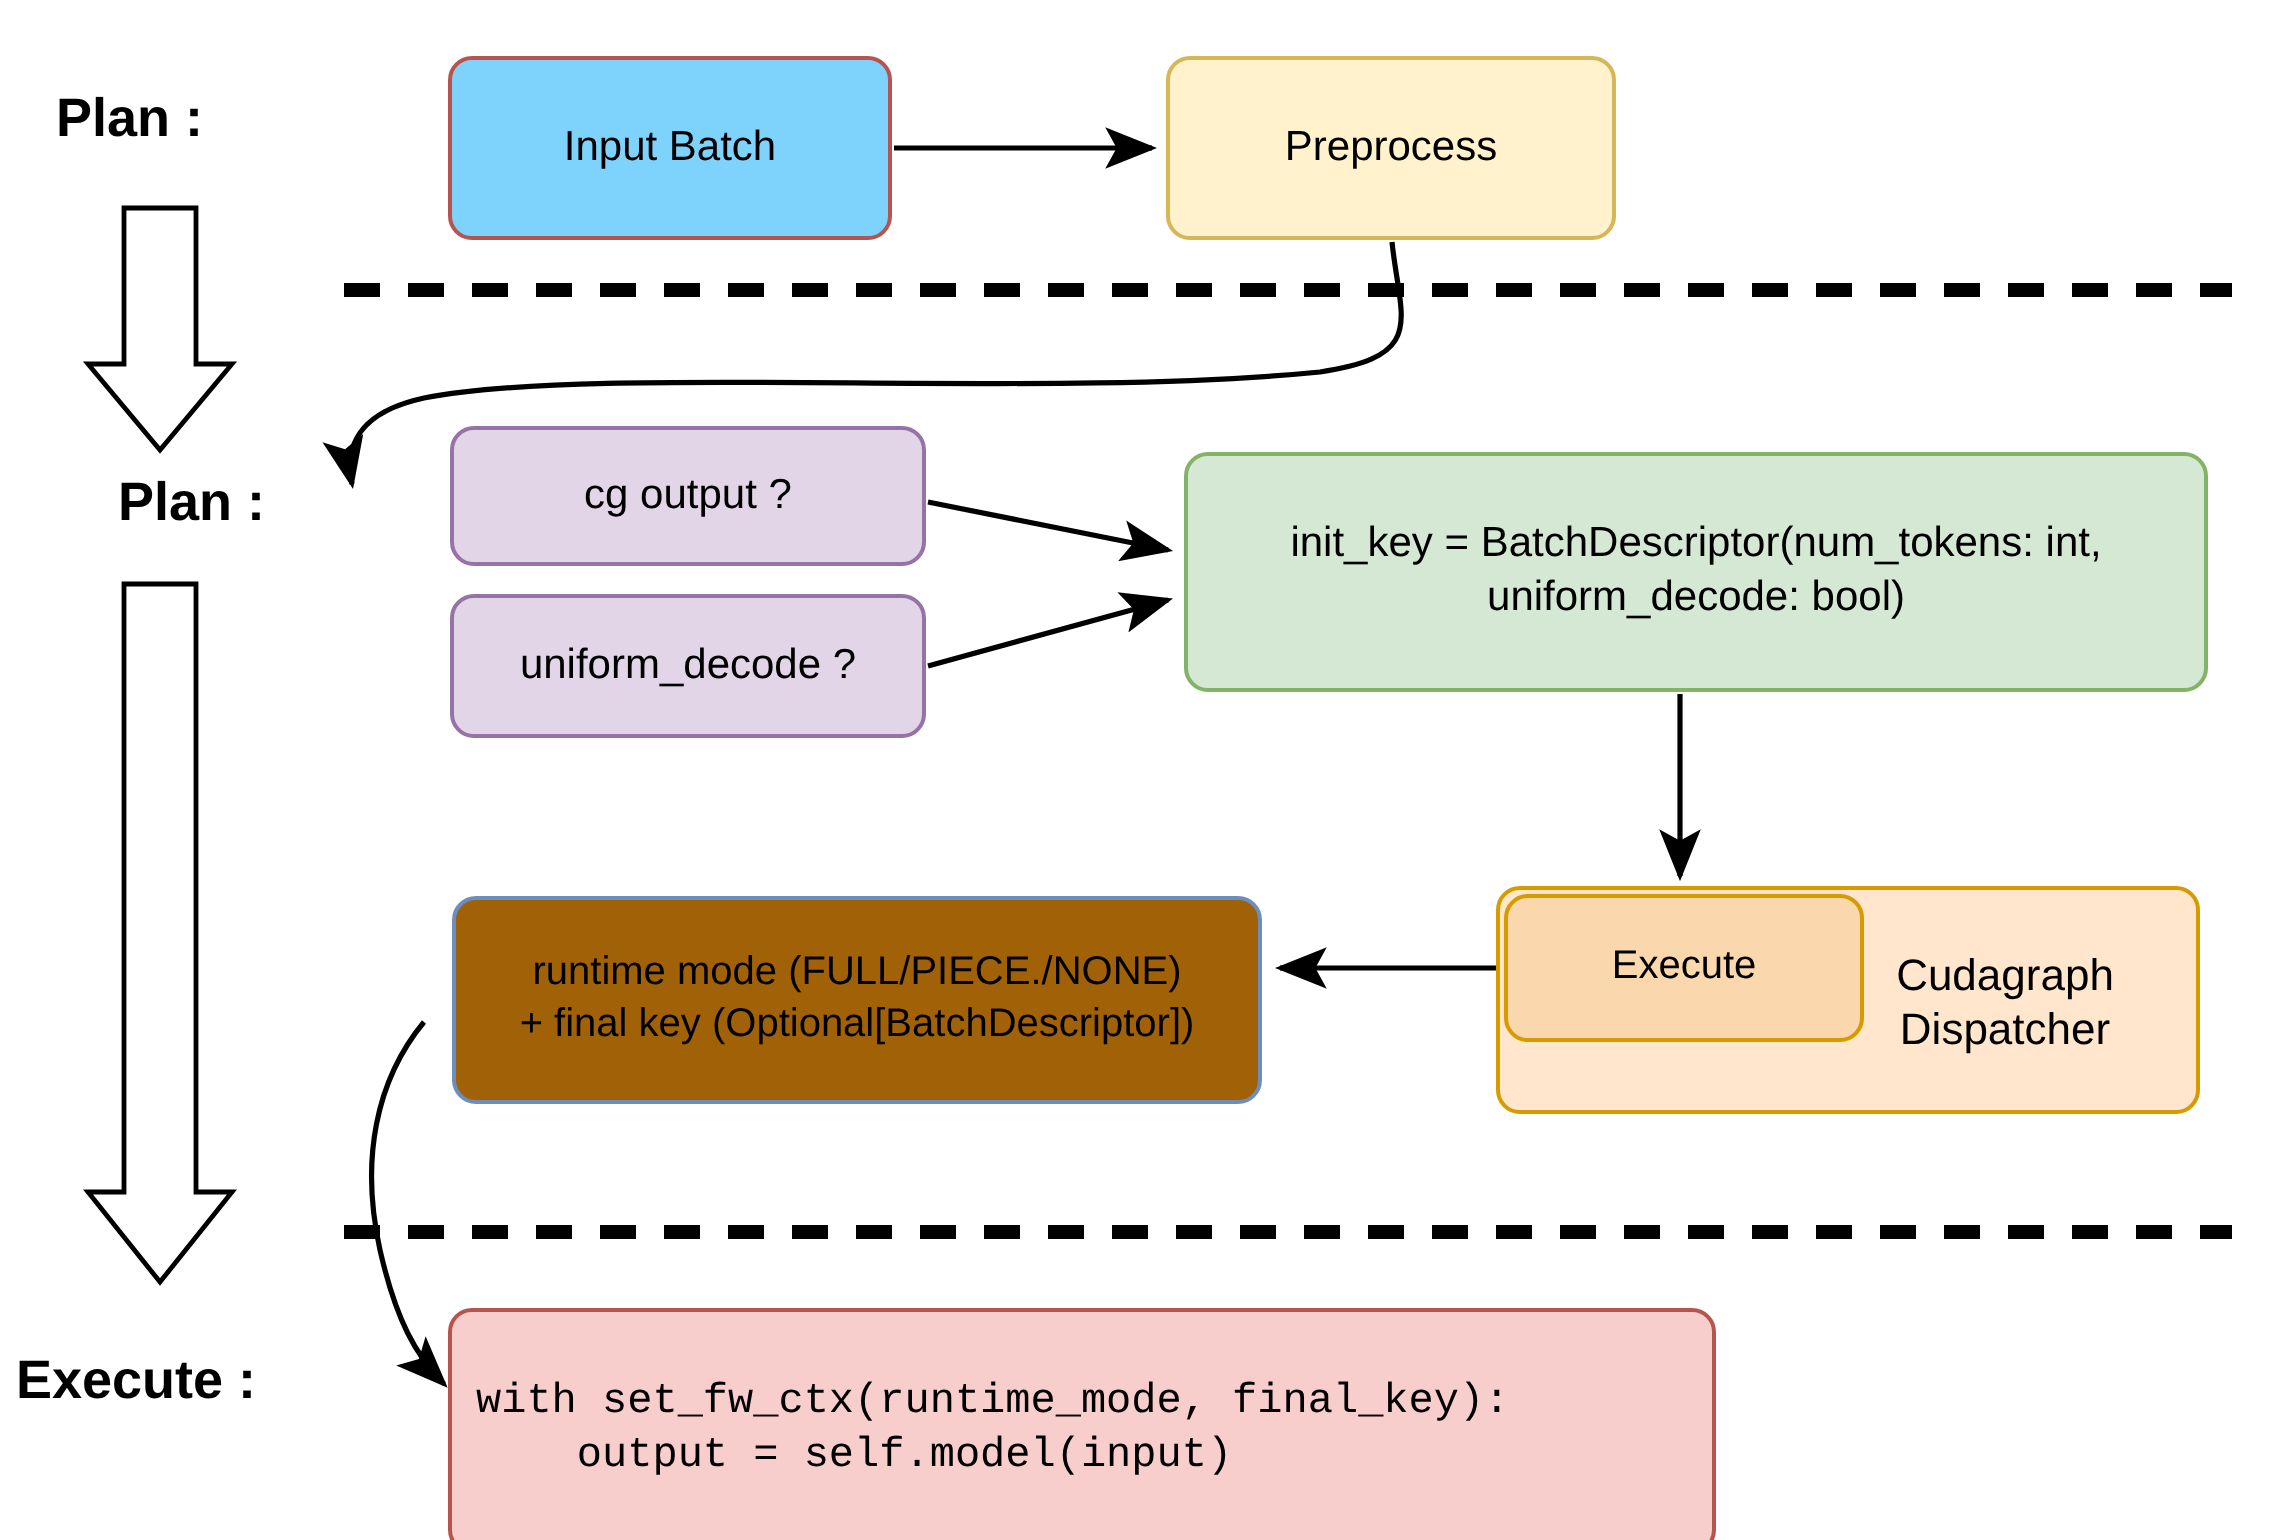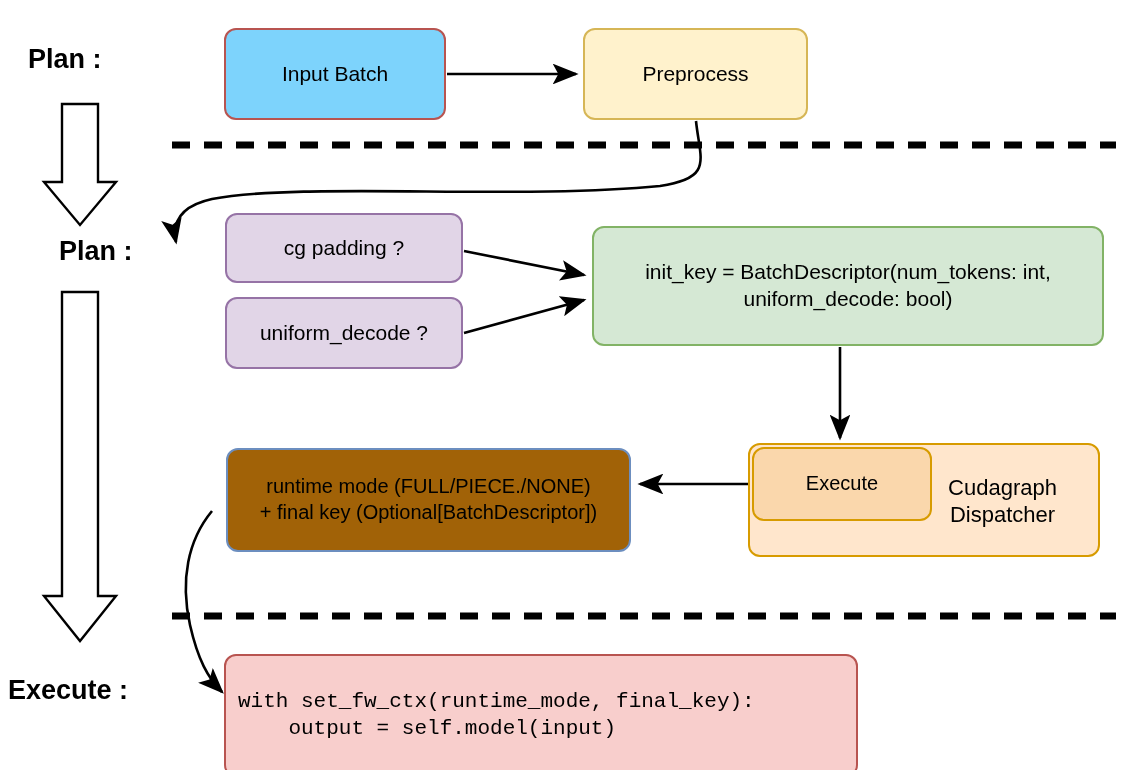--- a/index.html
+++ b/index.html
@@ -127,21 +127,21 @@
 
   <div class="node" style="left:224px; top:28px; width:222px; height:92px; background:#7dd3fc; border-color:#b85450;">
     <span class="node-text">Input Batch</span>
   </div>
 
   <div class="node" style="left:583px; top:28px; width:225px; height:92px; background:#fff2cc; border-color:#d6b656;">
     <span class="node-text">Preprocess</span>
   </div>
 
   <div class="node" style="left:225px; top:213px; width:238px; height:70px; background:#e1d5e7; border-color:#9673a6;">
-    <span class="node-text">cg padding ?</span>
+    <span class="node-text">cg output ?</span>
   </div>
 
   <div class="node" style="left:225px; top:297px; width:238px; height:72px; background:#e1d5e7; border-color:#9673a6;">
     <span class="node-text">uniform_decode ?</span>
   </div>
 
   <div class="node" style="left:592px; top:226px; width:512px; height:120px; background:#d5e8d4; border-color:#82b366;">
     <span class="node-text">init_key = BatchDescriptor(num_tokens: int,
 uniform_decode: bool)</span>
   </div>

